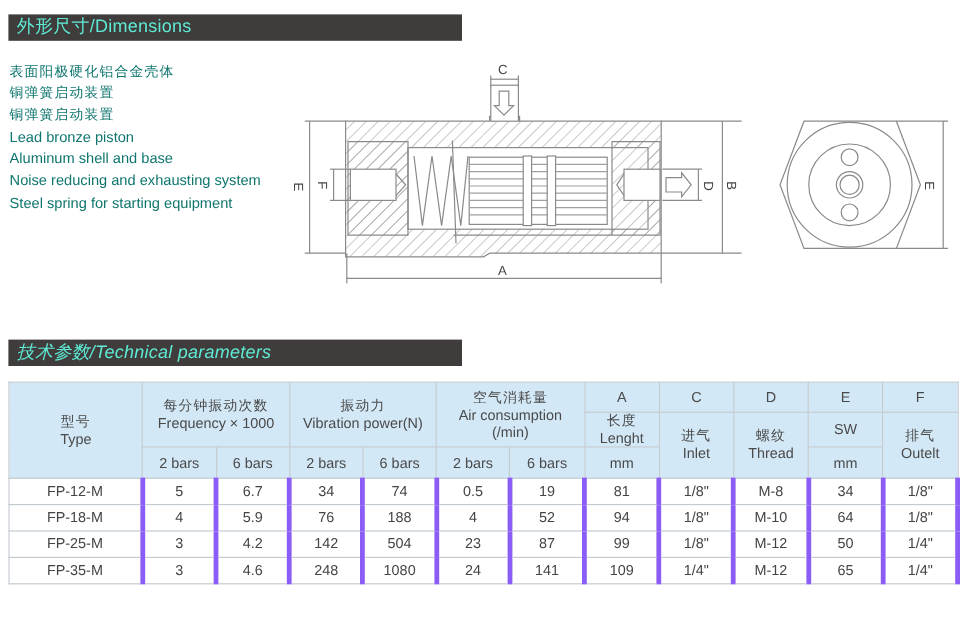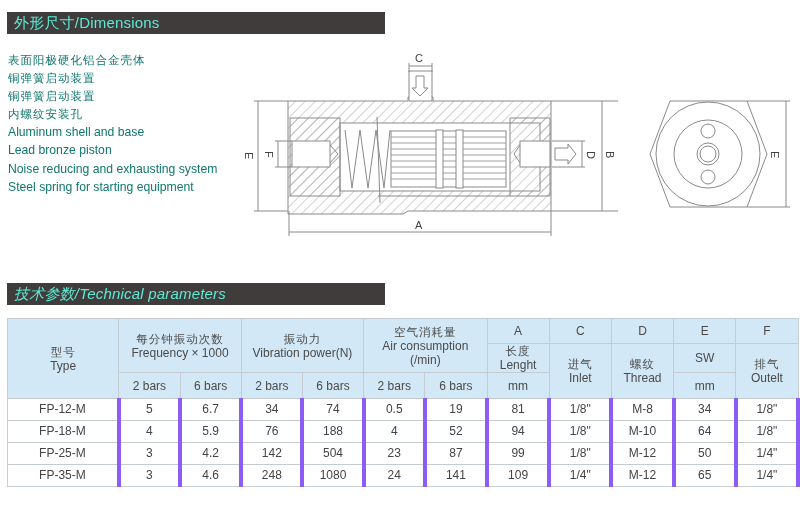--- a/index.html
+++ b/index.html
@@ -21,23 +21,22 @@
 </style>
 </head>
 <body>
 
 <div class="section-bar" style="top:12px;">外形尺寸/Dimensions</div>
 
 <div class="features">
   <div class="cn">表面阳极硬化铝合金壳体</div>
   <div class="cn">铜弹簧启动装置</div>
   <div class="cn">铜弹簧启动装置</div>
-  <div class="cn">内螺纹安装孔</div>
+  <div>Lead bronze piston</div>
   <div>Aluminum shell and base</div>
-  <div>Lead bronze piston</div>
   <div>Noise reducing and exhausting system</div>
   <div>Steel spring for starting equipment</div>
 </div>
 
 <svg class="diagram" width="560" height="200" viewBox="240 50 560 200" xmlns="http://www.w3.org/2000/svg">
   <defs>
     <pattern id="hatch" patternUnits="userSpaceOnUse" width="7" height="7" patternTransform="rotate(45)">
       <line x1="0" y1="0" x2="0" y2="7" stroke="#9a9a9a" stroke-width="0.9"></line>
     </pattern>
   </defs>

